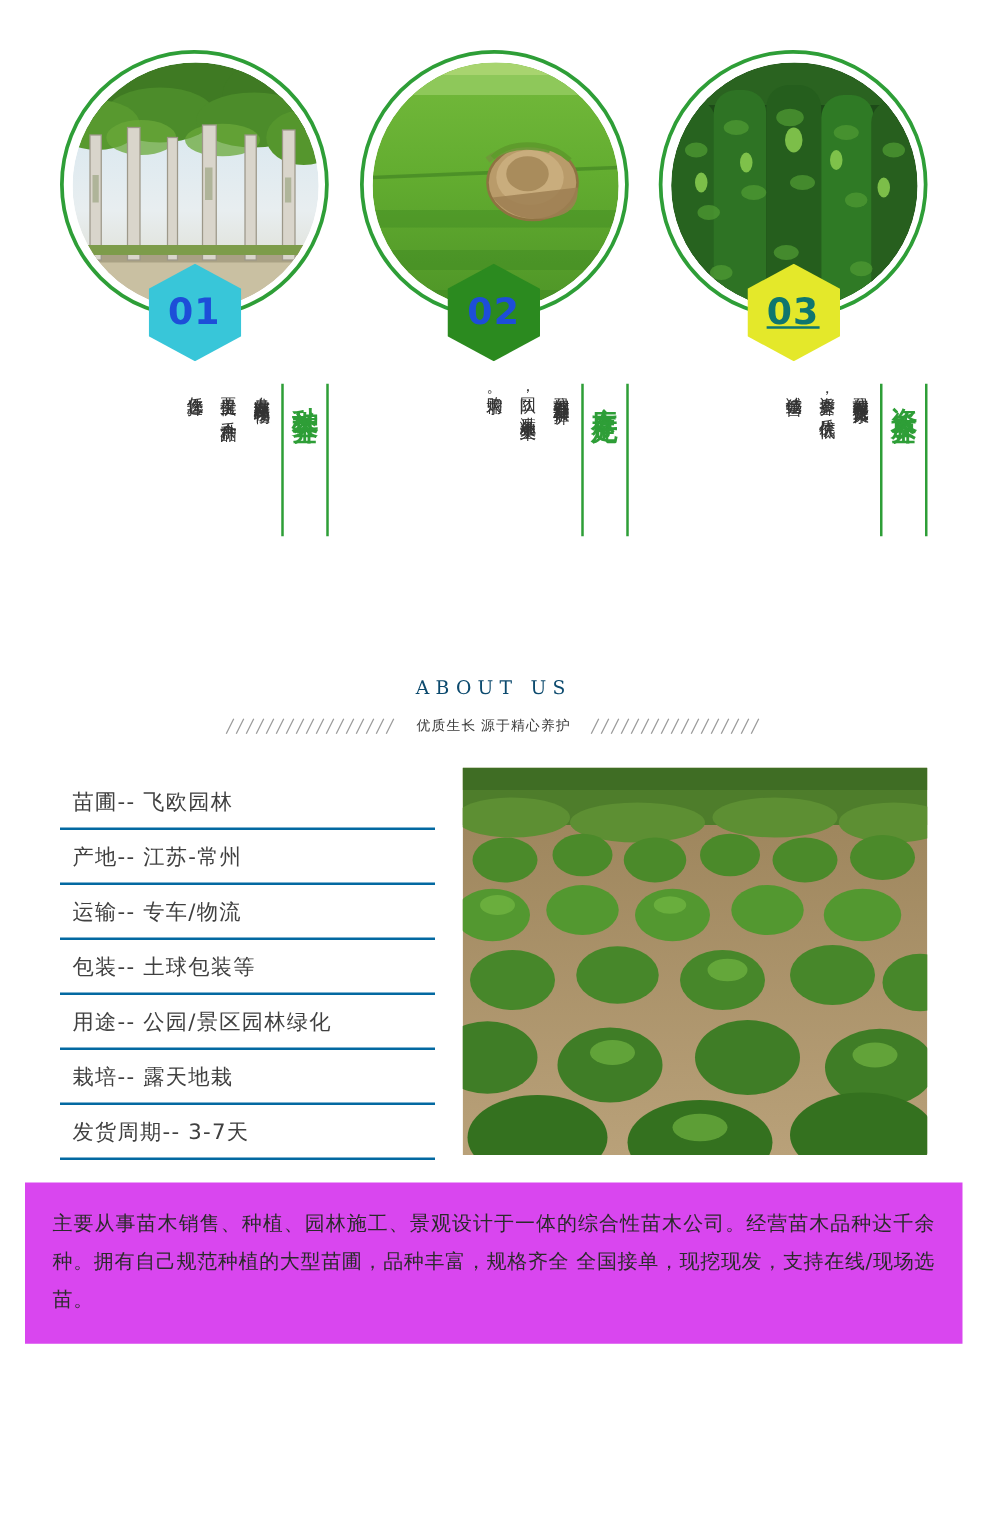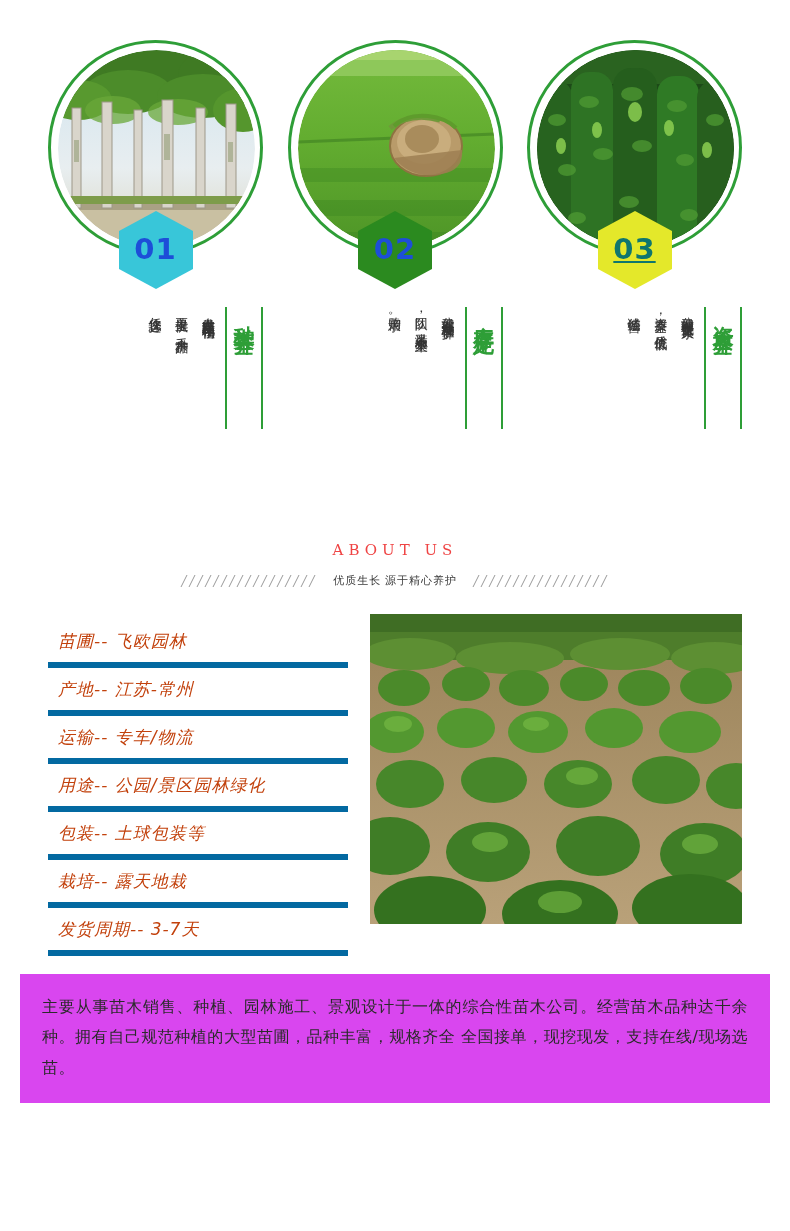--- a/index.html
+++ b/index.html
@@ -123,21 +123,21 @@
   }
 
   
   .about {
     margin-top: 34px;
     text-align: center;
   }
   .about-en {
     font-size: 15px;
     letter-spacing: 5px;
-    color: #ef4444;
+    color: #0c4a6e;
     font-family: "DejaVu Serif", serif;
   }
   .about-cn {
     margin-top: 14px;
     font-size: 33px;
     color: #1f9a2e;
     font-weight: bold;
     letter-spacing: 2px;
     font-family: "DejaVu Sans", sans-serif;
   }
@@ -167,27 +167,26 @@
     padding: 0 48px;
     box-sizing: border-box;
     gap: 22px;
   }
   .info-list {
     width: 300px;
     padding-top: 6px;
   }
   .info-row {
     font-size: 17px;
-    color: #c2410c;
+    color: #404040;
     padding: 10px 2px 9px 10px;
-    border-bottom: 6px solid #0369a1;
+    border-bottom: 2px solid #0369a1;
     letter-spacing: 1px;
     font-family: "DejaVu Sans", sans-serif;
     white-space: nowrap;
-    font-style: italic;
   }
   .info-photo {
     width: 372px;
     height: 310px;
     overflow: hidden;
   }
   .info-photo svg { display: block; }
 
   
   .footer {
@@ -454,22 +453,22 @@
         </svg>
       </span>
     </div>
   </div>
 
   <div class="info-section">
     <div class="info-list">
       <div class="info-row">苗圃-- 飞欧园林</div>
       <div class="info-row">产地-- 江苏-常州</div>
       <div class="info-row">运输-- 专车/物流</div>
+      <div class="info-row">包装-- 土球包装等</div>
       <div class="info-row">用途-- 公园/景区园林绿化</div>
-      <div class="info-row">包装-- 土球包装等</div>
       <div class="info-row">栽培-- 露天地栽</div>
       <div class="info-row">发货周期--  3-7天</div>
     </div>
     <div class="info-photo">
       <svg width="372" height="310" viewBox="0 0 372 310">
         <defs>
           <linearGradient id="soil" x1="0" y1="0" x2="0" y2="1">
             <stop offset="0%" stop-color="#9a8259"></stop>
             <stop offset="100%" stop-color="#b9a179"></stop>
           </linearGradient>

